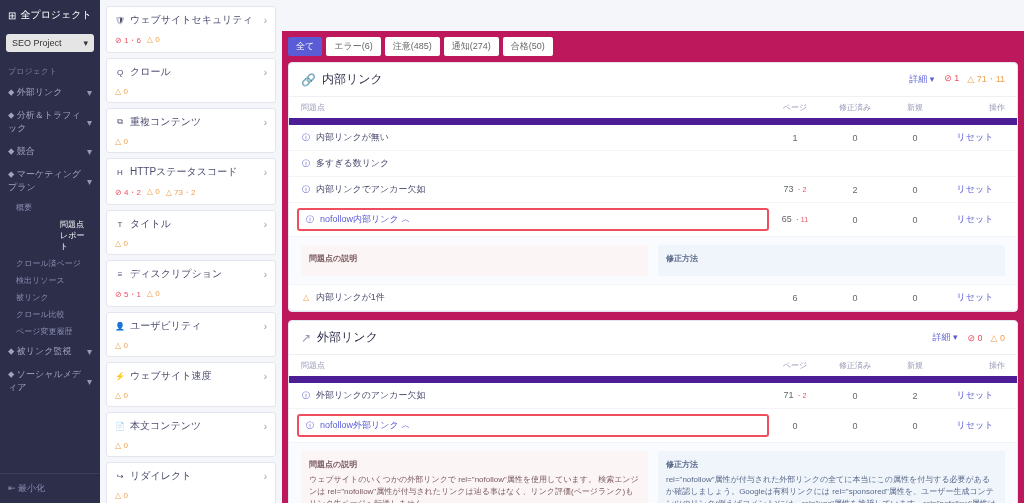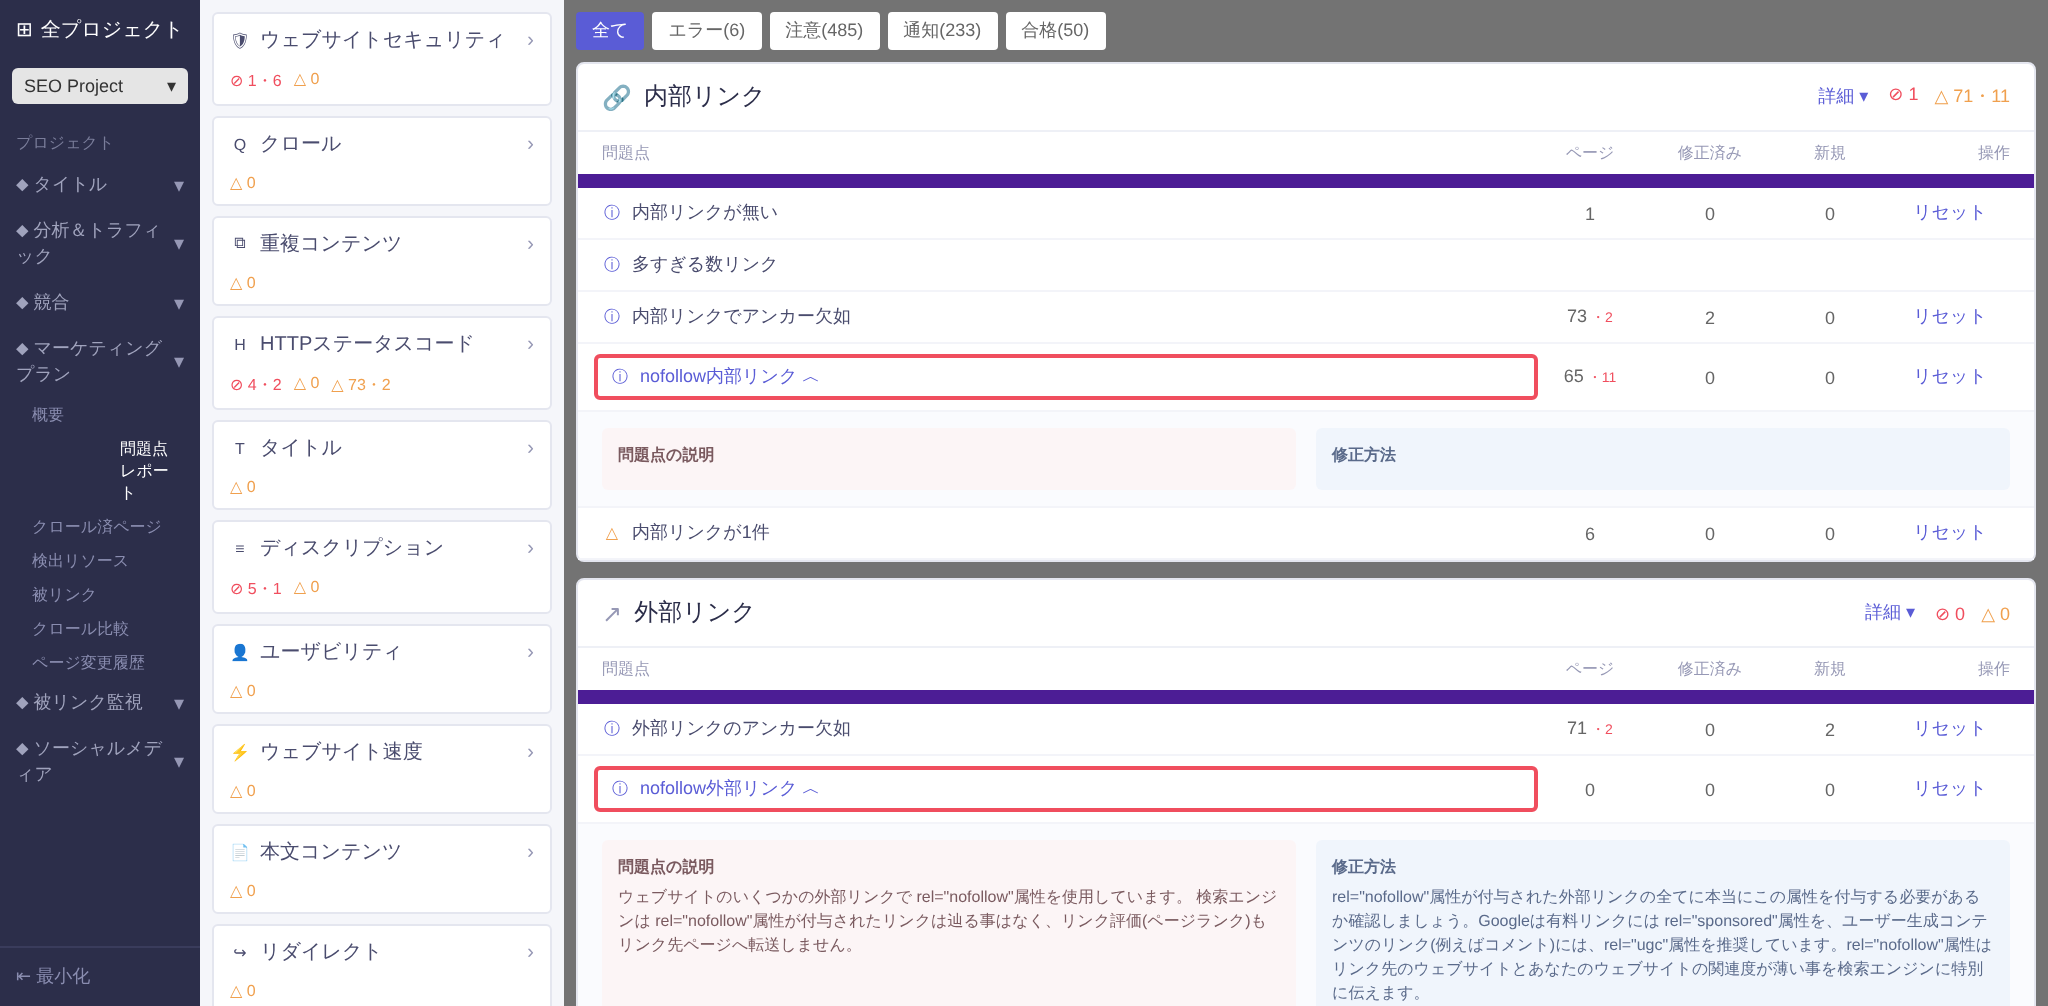--- a/index.html
+++ b/index.html
@@ -19,21 +19,21 @@
 .content { flex: 1; display: flex; overflow: hidden; }
 .accordion-col { width: 182px; padding: 6px; background: #f5f6fa; overflow-y: auto; }
 .acc-item { background: #fff; border: 1px solid #e4e6ef; border-radius: 3px; margin-bottom: 5px; }
 .acc-head { padding: 6px 8px; display: flex; align-items: center; justify-content: space-between; cursor: pointer; font-size: 10px; }
 .acc-head .lbl { display: flex; align-items: center; gap: 5px; color: #4a4c6e; }
 .acc-stats { padding: 2px 8px 6px; font-size: 8px; display: flex; gap: 6px; }
 .stat-red { color: #f04e5e; }
 .stat-orange { color: #f0a04e; }
 .chev { color: #9698b5; font-size: 10px; }
 
-.main { flex: 1; background: #737373; overflow-y: auto; padding: 0 6px; }
+.main { flex: 1; background: #be185d; overflow-y: auto; padding: 0 6px; margin-top: 31px; }
 .tabs { display: flex; gap: 4px; padding: 6px 0; font-size: 9px; }
 .tab { padding: 3px 8px; background: #fff; border-radius: 2px; color: #666; cursor: pointer; }
 .tab.active { background: #5a5cd6; color: #fff; }
 
 .panel { background: #fff; border-radius: 4px; margin-bottom: 8px; border: 1px solid #e4e6ef; }
 .panel-head { padding: 8px 12px; display: flex; justify-content: space-between; align-items: center; border-bottom: 1px solid #eef0f6; }
 .panel-title { font-size: 12px; color: #2c2e4a; display: flex; align-items: center; gap: 6px; }
 .panel-meta { display: flex; align-items: center; gap: 10px; font-size: 9px; }
 .panel-detail { color: #5a5cd6; cursor: pointer; }
 .panel-counts { display: flex; gap: 8px; }
@@ -71,21 +71,21 @@
       <span>⊞</span>
       <span>全プロジェクト</span>
     </div>
     <div class="project-select">
       <span>SEO Project</span>
       <span>▾</span>
     </div>
     <div class="sidebar-label">プロジェクト</div>
     <div id="sidebar-items">
         <div class="sidebar-item">
-          <span>⬥ タイトル</span>
+          <span>⬥ 外部リンク</span>
           <span class="chev">▾</span>
         </div>
         <div class="sidebar-item">
           <span>⬥ 分析＆トラフィック</span>
           <span class="chev">▾</span>
         </div>
         <div class="sidebar-item">
           <span>⬥ 競合</span>
           <span class="chev">▾</span>
         </div>
@@ -241,21 +241,21 @@
             <span class="stat-orange">△ 0</span>
           </div>
         </div>
       </div>
 
     <div class="main">
       <div class="tabs" id="tabs">
           <div class="tab active">全て</div>
           <div class="tab">エラー(6)</div>
           <div class="tab">注意(485)</div>
-          <div class="tab">通知(233)</div>
+          <div class="tab">通知(274)</div>
           <div class="tab">合格(50)</div>
         </div>
       <div id="panels">
           <div class="panel">
             <div class="panel-head">
               <div class="panel-title">
                 <span class="link-ico">🔗</span>
                 <span>内部リンク</span>
               </div>
               <div class="panel-meta">

